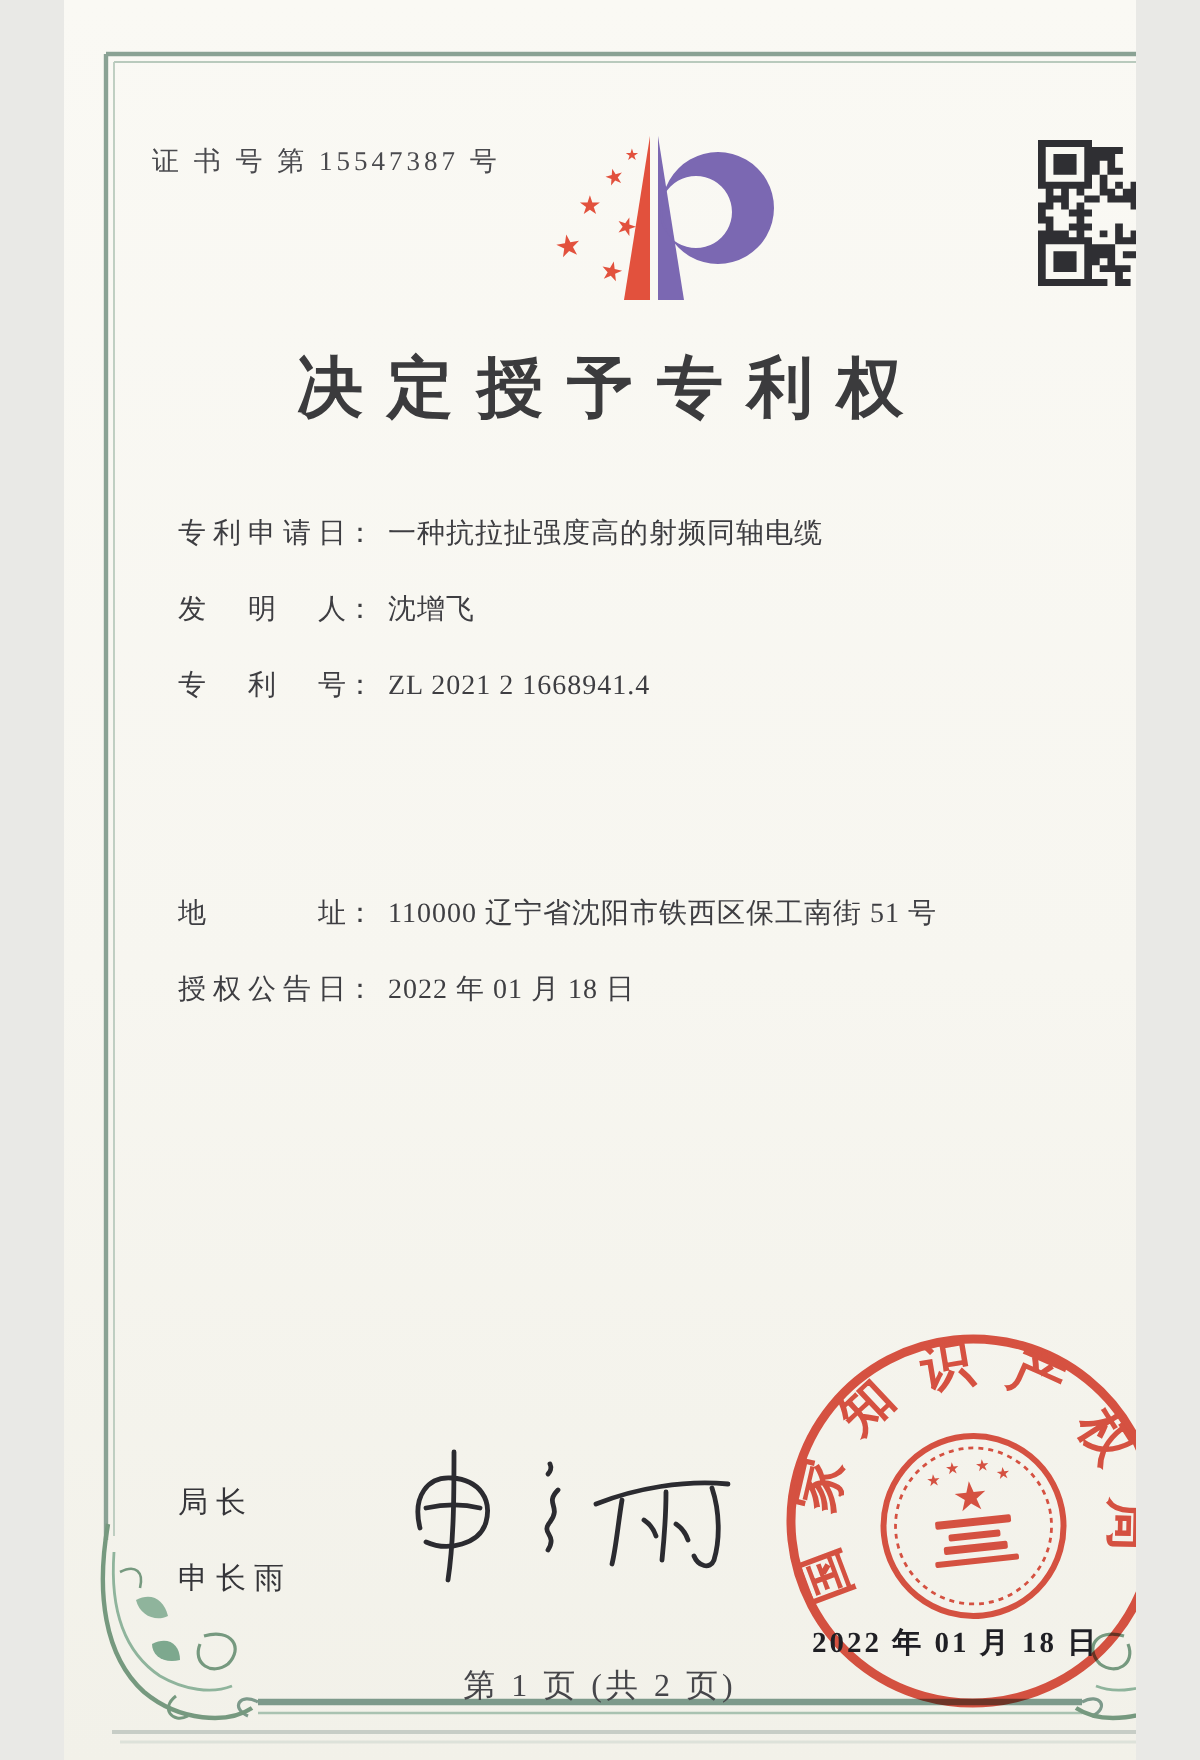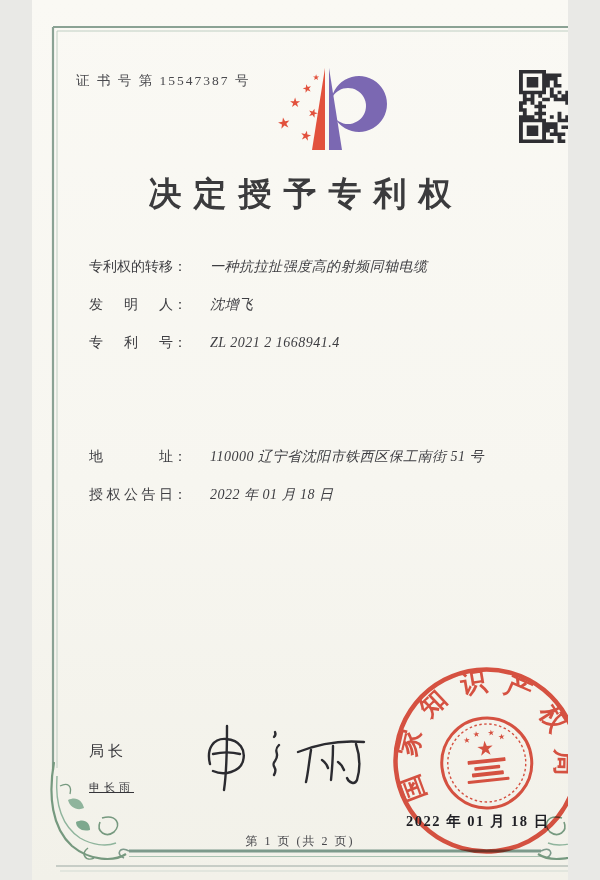--- a/index.html
+++ b/index.html
@@ -10,36 +10,36 @@
   }
   .frame{position:absolute;left:0;top:0;width:600px;height:880px;pointer-events:none;}
   .cert-no{position:absolute;left:44px;top:72px;font-size:13.5px;letter-spacing:2px;color:#4a4a4e;}
   .logo{position:absolute;left:232px;top:58px;width:132px;height:110px;}
   .qr{position:absolute;left:487px;top:70px;width:81px;height:73px;}
   .title{position:absolute;left:0;top:172px;width:100%;text-align:center;
     font-size:33px;font-weight:600;letter-spacing:12px;color:#3b3b3d;text-indent:12px;}
   .frow{position:absolute;left:57px;font-size:14px;color:#3e3e42;white-space:nowrap;}
   .flabel{display:inline-block;width:84px;text-align:justify;text-align-last:justify;vertical-align:top;}
   .fcolon{display:inline-block;margin:0 1px 0 0;}
-  .fvalue{display:inline-block;margin-left:22px;letter-spacing:0.5px;font-style:italic;}
+  .fvalue{display:inline-block;margin-left:6px;letter-spacing:0.5px;}
   .r1{top:258px}.r2{top:296px}.r3{top:334px}.r4{top:372px}.r5{top:410px}.r6{top:448px}.r7{top:486px}
   .cell2{position:absolute;left:243px;top:0;}
   .cell2 .flabel{width:78px;}
   .bodytext{position:absolute;left:57px;top:524px;width:500px;font-size:14px;line-height:1.82;
     color:#45454a;letter-spacing:0.4px;text-align:justify;}
   .bodytext p{margin:0;text-indent:2em;}
   .sig-title{position:absolute;left:57px;top:742px;font-size:15px;letter-spacing:4px;color:#353539;}
-  .sig-name{position:absolute;left:57px;top:780px;font-size:11px;letter-spacing:4px;color:#353539;text-decoration:underline;}
+  .sig-name{position:absolute;left:57px;top:780px;font-size:15px;letter-spacing:4px;color:#353539;}
   .signature{position:absolute;left:148px;top:712px;width:200px;height:100px;}
   .seal{position:absolute;left:357px;top:663px;width:195px;height:195px;
     transform:rotate(-6deg);opacity:0.92;mix-blend-mode:multiply;}
   .seal-date{position:absolute;left:374px;top:812px;font-size:14.5px;font-weight:bold;
     letter-spacing:1.5px;color:#1f1f24;z-index:5;}
   .footer{position:absolute;left:0;top:833px;width:100%;text-align:center;
-    font-size:12px;letter-spacing:2px;color:#46464a;}
+    font-size:16px;letter-spacing:2px;color:#46464a;}
 </style>
 </head>
 <body>
 
 <div class="page">
 
   <svg class="frame" viewBox="0 0 600 880" aria-hidden="true">
     <g stroke="#8aa294" fill="none">
       <path d="M21,27 H585" stroke-width="2.2"></path>
       <path d="M21,27 V770" stroke-width="2.2"></path>
@@ -86,21 +86,21 @@
     </g>
   </svg>
 
   <svg class="qr" viewBox="0 0 21 21" preserveAspectRatio="none" aria-hidden="true">
     <path id="qr-modules" fill="#2f2f33" d="M0 0h1v1h-1zM1 0h1v1h-1zM2 0h1v1h-1zM3 0h1v1h-1zM4 0h1v1h-1zM5 0h1v1h-1zM6 0h1v1h-1zM14 0h1v1h-1zM15 0h1v1h-1zM16 0h1v1h-1zM17 0h1v1h-1zM18 0h1v1h-1zM19 0h1v1h-1zM20 0h1v1h-1zM0 1h1v1h-1zM6 1h1v1h-1zM7 1h1v1h-1zM8 1h1v1h-1zM9 1h1v1h-1zM10 1h1v1h-1zM14 1h1v1h-1zM20 1h1v1h-1zM0 2h1v1h-1zM2 2h1v1h-1zM3 2h1v1h-1zM4 2h1v1h-1zM6 2h1v1h-1zM7 2h1v1h-1zM8 2h1v1h-1zM9 2h1v1h-1zM14 2h1v1h-1zM16 2h1v1h-1zM17 2h1v1h-1zM18 2h1v1h-1zM20 2h1v1h-1zM0 3h1v1h-1zM2 3h1v1h-1zM3 3h1v1h-1zM4 3h1v1h-1zM6 3h1v1h-1zM7 3h1v1h-1zM9 3h1v1h-1zM13 3h1v1h-1zM14 3h1v1h-1zM16 3h1v1h-1zM17 3h1v1h-1zM18 3h1v1h-1zM20 3h1v1h-1zM0 4h1v1h-1zM2 4h1v1h-1zM3 4h1v1h-1zM4 4h1v1h-1zM6 4h1v1h-1zM7 4h1v1h-1zM9 4h1v1h-1zM10 4h1v1h-1zM13 4h1v1h-1zM14 4h1v1h-1zM16 4h1v1h-1zM17 4h1v1h-1zM18 4h1v1h-1zM20 4h1v1h-1zM0 5h1v1h-1zM6 5h1v1h-1zM8 5h1v1h-1zM14 5h1v1h-1zM20 5h1v1h-1zM0 6h1v1h-1zM1 6h1v1h-1zM2 6h1v1h-1zM3 6h1v1h-1zM4 6h1v1h-1zM5 6h1v1h-1zM6 6h1v1h-1zM8 6h1v1h-1zM10 6h1v1h-1zM12 6h1v1h-1zM14 6h1v1h-1zM15 6h1v1h-1zM16 6h1v1h-1zM17 6h1v1h-1zM18 6h1v1h-1zM19 6h1v1h-1zM20 6h1v1h-1zM1 7h1v1h-1zM3 7h1v1h-1zM5 7h1v1h-1zM8 7h1v1h-1zM9 7h1v1h-1zM11 7h1v1h-1zM12 7h1v1h-1zM14 7h1v1h-1zM15 7h1v1h-1zM1 8h1v1h-1zM2 8h1v1h-1zM3 8h1v1h-1zM6 8h1v1h-1zM7 8h1v1h-1zM9 8h1v1h-1zM10 8h1v1h-1zM11 8h1v1h-1zM12 8h1v1h-1zM13 8h1v1h-1zM14 8h1v1h-1zM17 8h1v1h-1zM18 8h1v1h-1zM19 8h1v1h-1zM0 9h1v1h-1zM1 9h1v1h-1zM3 9h1v1h-1zM5 9h1v1h-1zM12 9h1v1h-1zM13 9h1v1h-1zM14 9h1v1h-1zM15 9h1v1h-1zM17 9h1v1h-1zM0 10h1v1h-1zM4 10h1v1h-1zM5 10h1v1h-1zM6 10h1v1h-1zM13 10h1v1h-1zM14 10h1v1h-1zM16 10h1v1h-1zM18 10h1v1h-1zM0 11h1v1h-1zM1 11h1v1h-1zM5 11h1v1h-1zM14 11h1v1h-1zM15 11h1v1h-1zM16 11h1v1h-1zM17 11h1v1h-1zM20 11h1v1h-1zM1 12h1v1h-1zM4 12h1v1h-1zM5 12h1v1h-1zM6 12h1v1h-1zM10 12h1v1h-1zM13 12h1v1h-1zM14 12h1v1h-1zM15 12h1v1h-1zM16 12h1v1h-1zM18 12h1v1h-1zM20 12h1v1h-1zM0 13h1v1h-1zM1 13h1v1h-1zM2 13h1v1h-1zM3 13h1v1h-1zM5 13h1v1h-1zM8 13h1v1h-1zM10 13h1v1h-1zM12 13h1v1h-1zM13 13h1v1h-1zM15 13h1v1h-1zM19 13h1v1h-1zM20 13h1v1h-1zM0 14h1v1h-1zM1 14h1v1h-1zM2 14h1v1h-1zM3 14h1v1h-1zM4 14h1v1h-1zM5 14h1v1h-1zM6 14h1v1h-1zM10 14h1v1h-1zM11 14h1v1h-1zM12 14h1v1h-1zM20 14h1v1h-1zM0 15h1v1h-1zM6 15h1v1h-1zM7 15h1v1h-1zM8 15h1v1h-1zM9 15h1v1h-1zM16 15h1v1h-1zM19 15h1v1h-1zM20 15h1v1h-1zM0 16h1v1h-1zM2 16h1v1h-1zM3 16h1v1h-1zM4 16h1v1h-1zM6 16h1v1h-1zM7 16h1v1h-1zM8 16h1v1h-1zM9 16h1v1h-1zM11 16h1v1h-1zM12 16h1v1h-1zM14 16h1v1h-1zM15 16h1v1h-1zM16 16h1v1h-1zM17 16h1v1h-1zM20 16h1v1h-1zM0 17h1v1h-1zM2 17h1v1h-1zM3 17h1v1h-1zM4 17h1v1h-1zM6 17h1v1h-1zM7 17h1v1h-1zM9 17h1v1h-1zM13 17h1v1h-1zM14 17h1v1h-1zM15 17h1v1h-1zM16 17h1v1h-1zM17 17h1v1h-1zM19 17h1v1h-1zM0 18h1v1h-1zM2 18h1v1h-1zM3 18h1v1h-1zM4 18h1v1h-1zM6 18h1v1h-1zM8 18h1v1h-1zM9 18h1v1h-1zM10 18h1v1h-1zM11 18h1v1h-1zM13 18h1v1h-1zM18 18h1v1h-1zM20 18h1v1h-1zM0 19h1v1h-1zM6 19h1v1h-1zM10 19h1v1h-1zM14 19h1v1h-1zM15 19h1v1h-1zM17 19h1v1h-1zM18 19h1v1h-1zM19 19h1v1h-1zM0 20h1v1h-1zM1 20h1v1h-1zM2 20h1v1h-1zM3 20h1v1h-1zM4 20h1v1h-1zM5 20h1v1h-1zM6 20h1v1h-1zM7 20h1v1h-1zM8 20h1v1h-1zM10 20h1v1h-1zM11 20h1v1h-1zM14 20h1v1h-1zM18 20h1v1h-1z"></path>
   </svg>
 
   <div class="title">决定授予专利权</div>
 
   <div class="frow r1">
-    <span class="flabel">专利权的转移</span><span class="fcolon">：</span><span class="fvalue">一种抗拉扯强度高的射频同轴电缆</span>
+    <span class="flabel">专利申请日</span><span class="fcolon">：</span><span class="fvalue">一种抗拉扯强度高的射频同轴电缆</span>
   </div>
   <div class="frow r2">
     <span class="flabel">发明人</span><span class="fcolon">：</span><span class="fvalue">沈增飞</span>
   </div>
   <div class="frow r3">
     <span class="flabel">专利号</span><span class="fcolon">：</span><span class="fvalue">ZL 2021 2 1668941.4</span>
   </div>
   <div class="frow r6">
     <span class="flabel">地址</span><span class="fcolon">：</span><span class="fvalue">110000  辽宁省沈阳市铁西区保工南街 51 号</span>
   </div>

